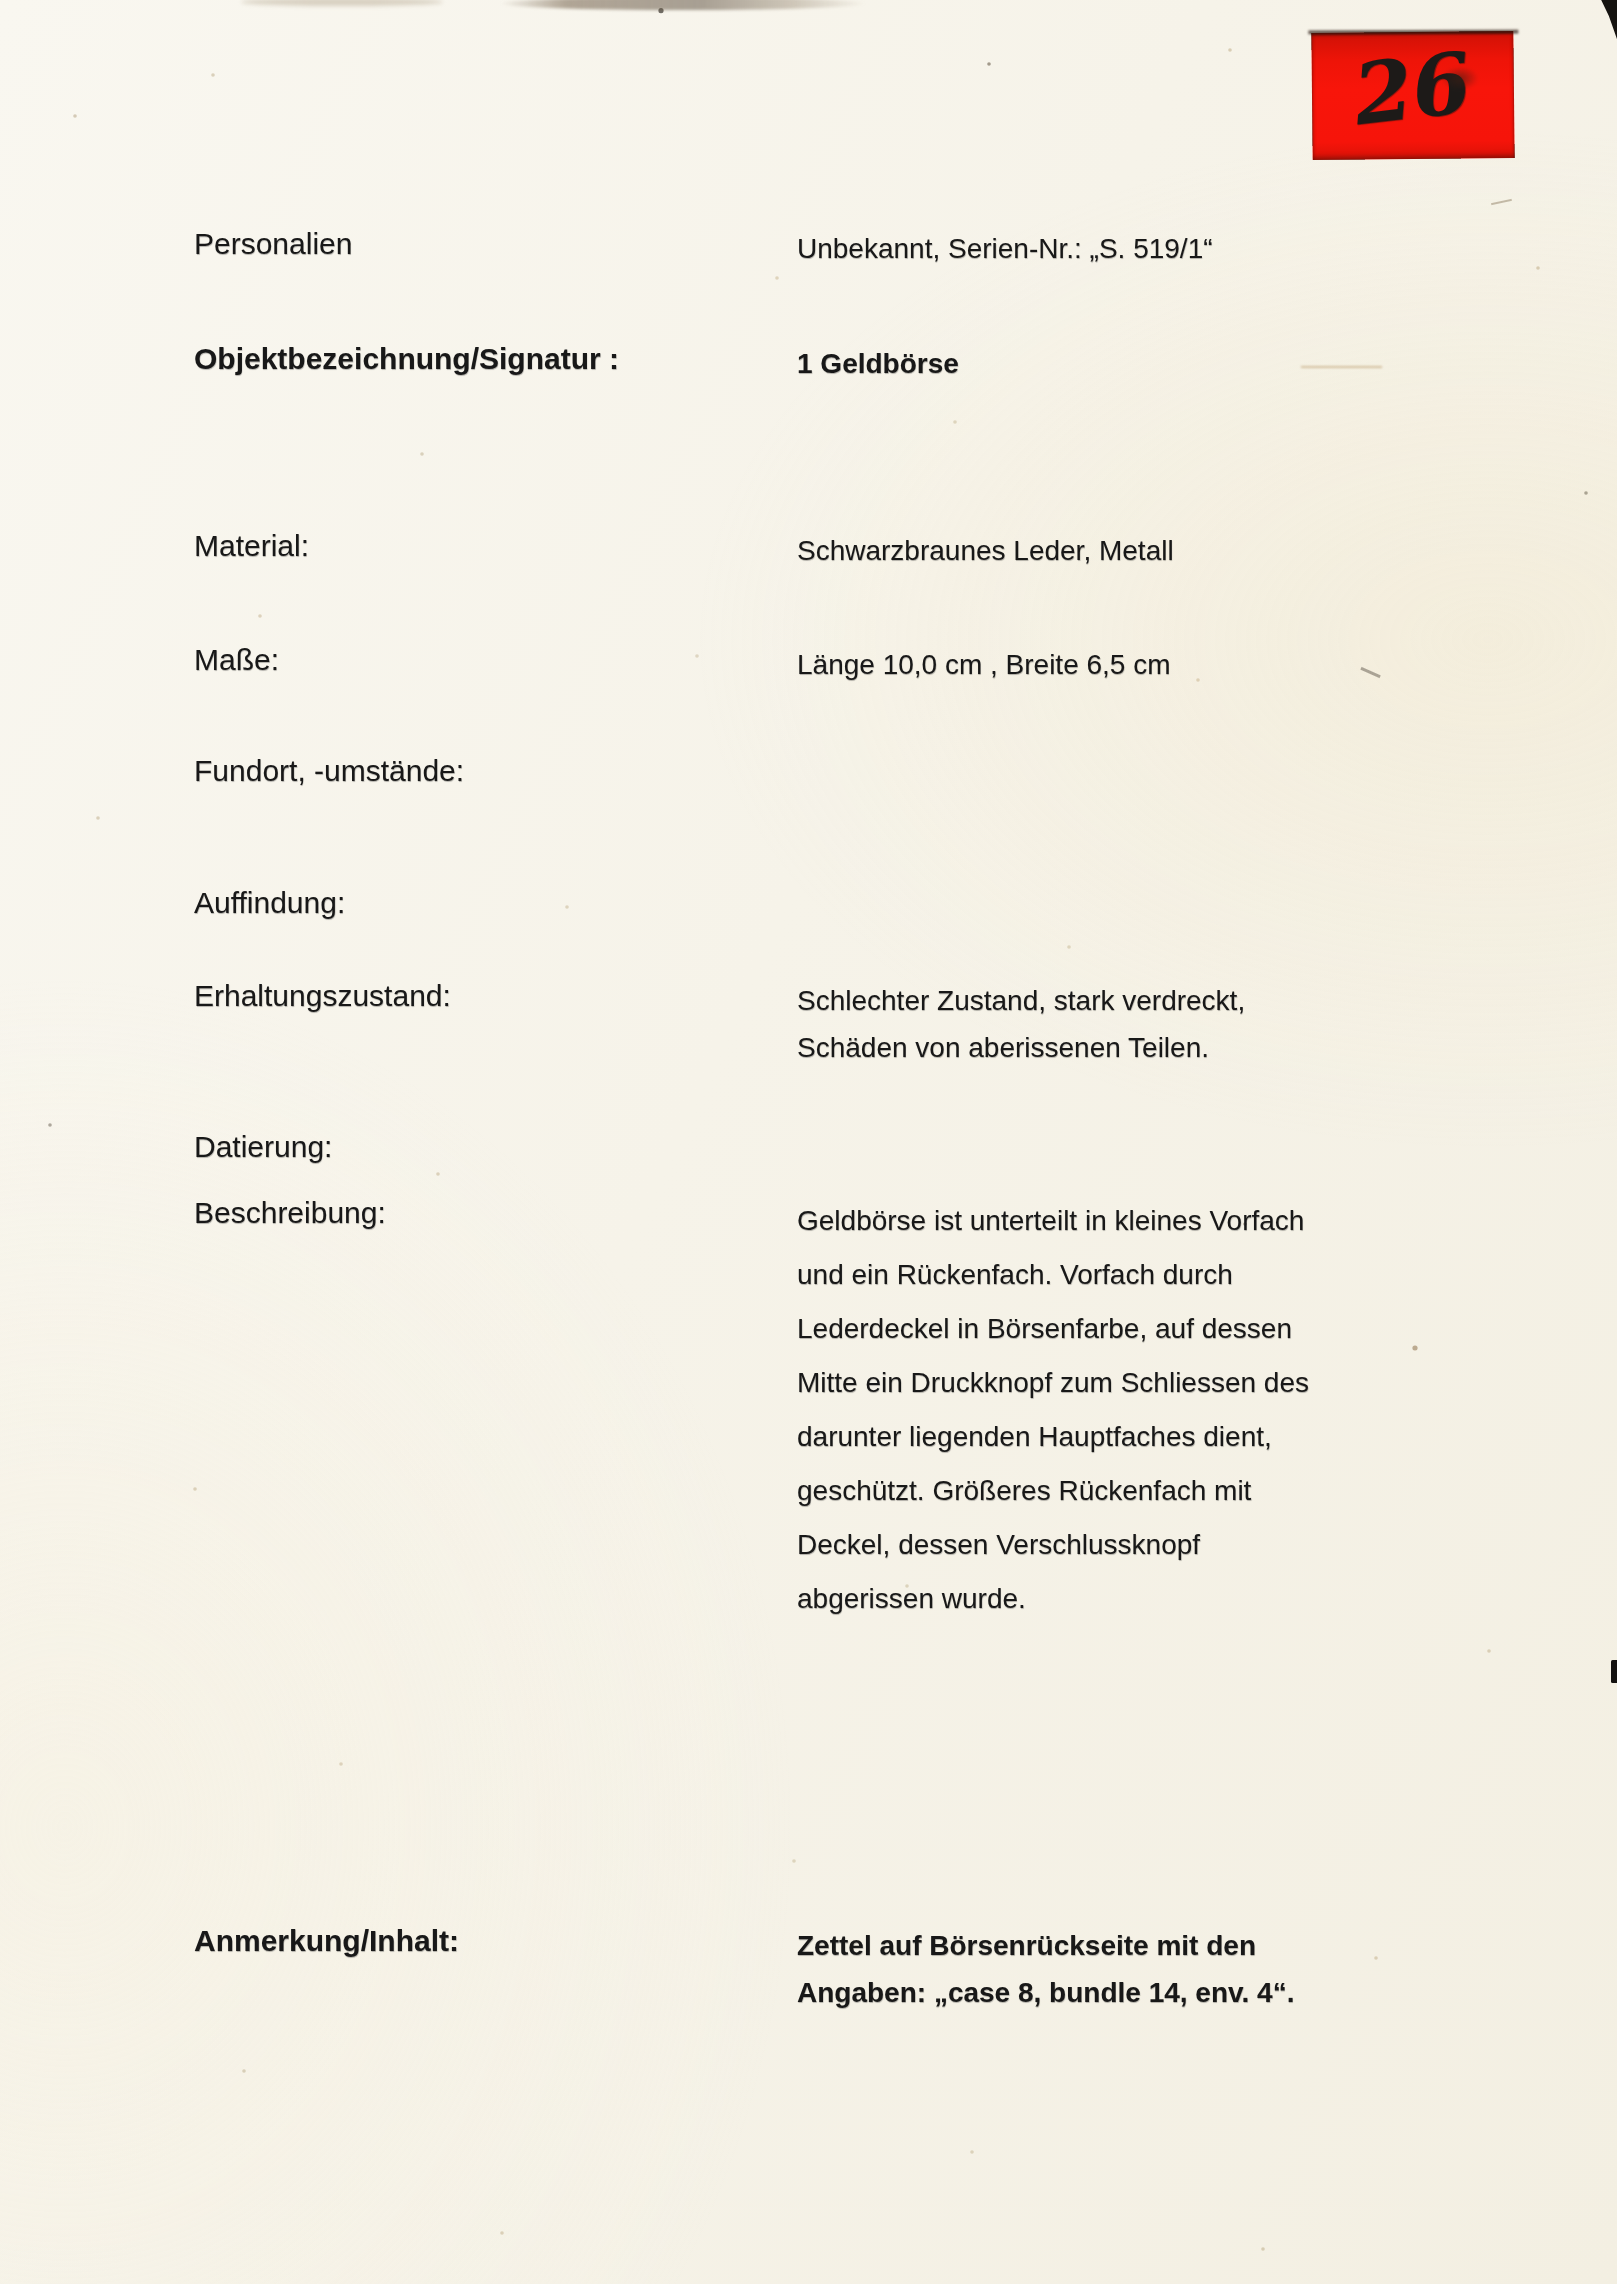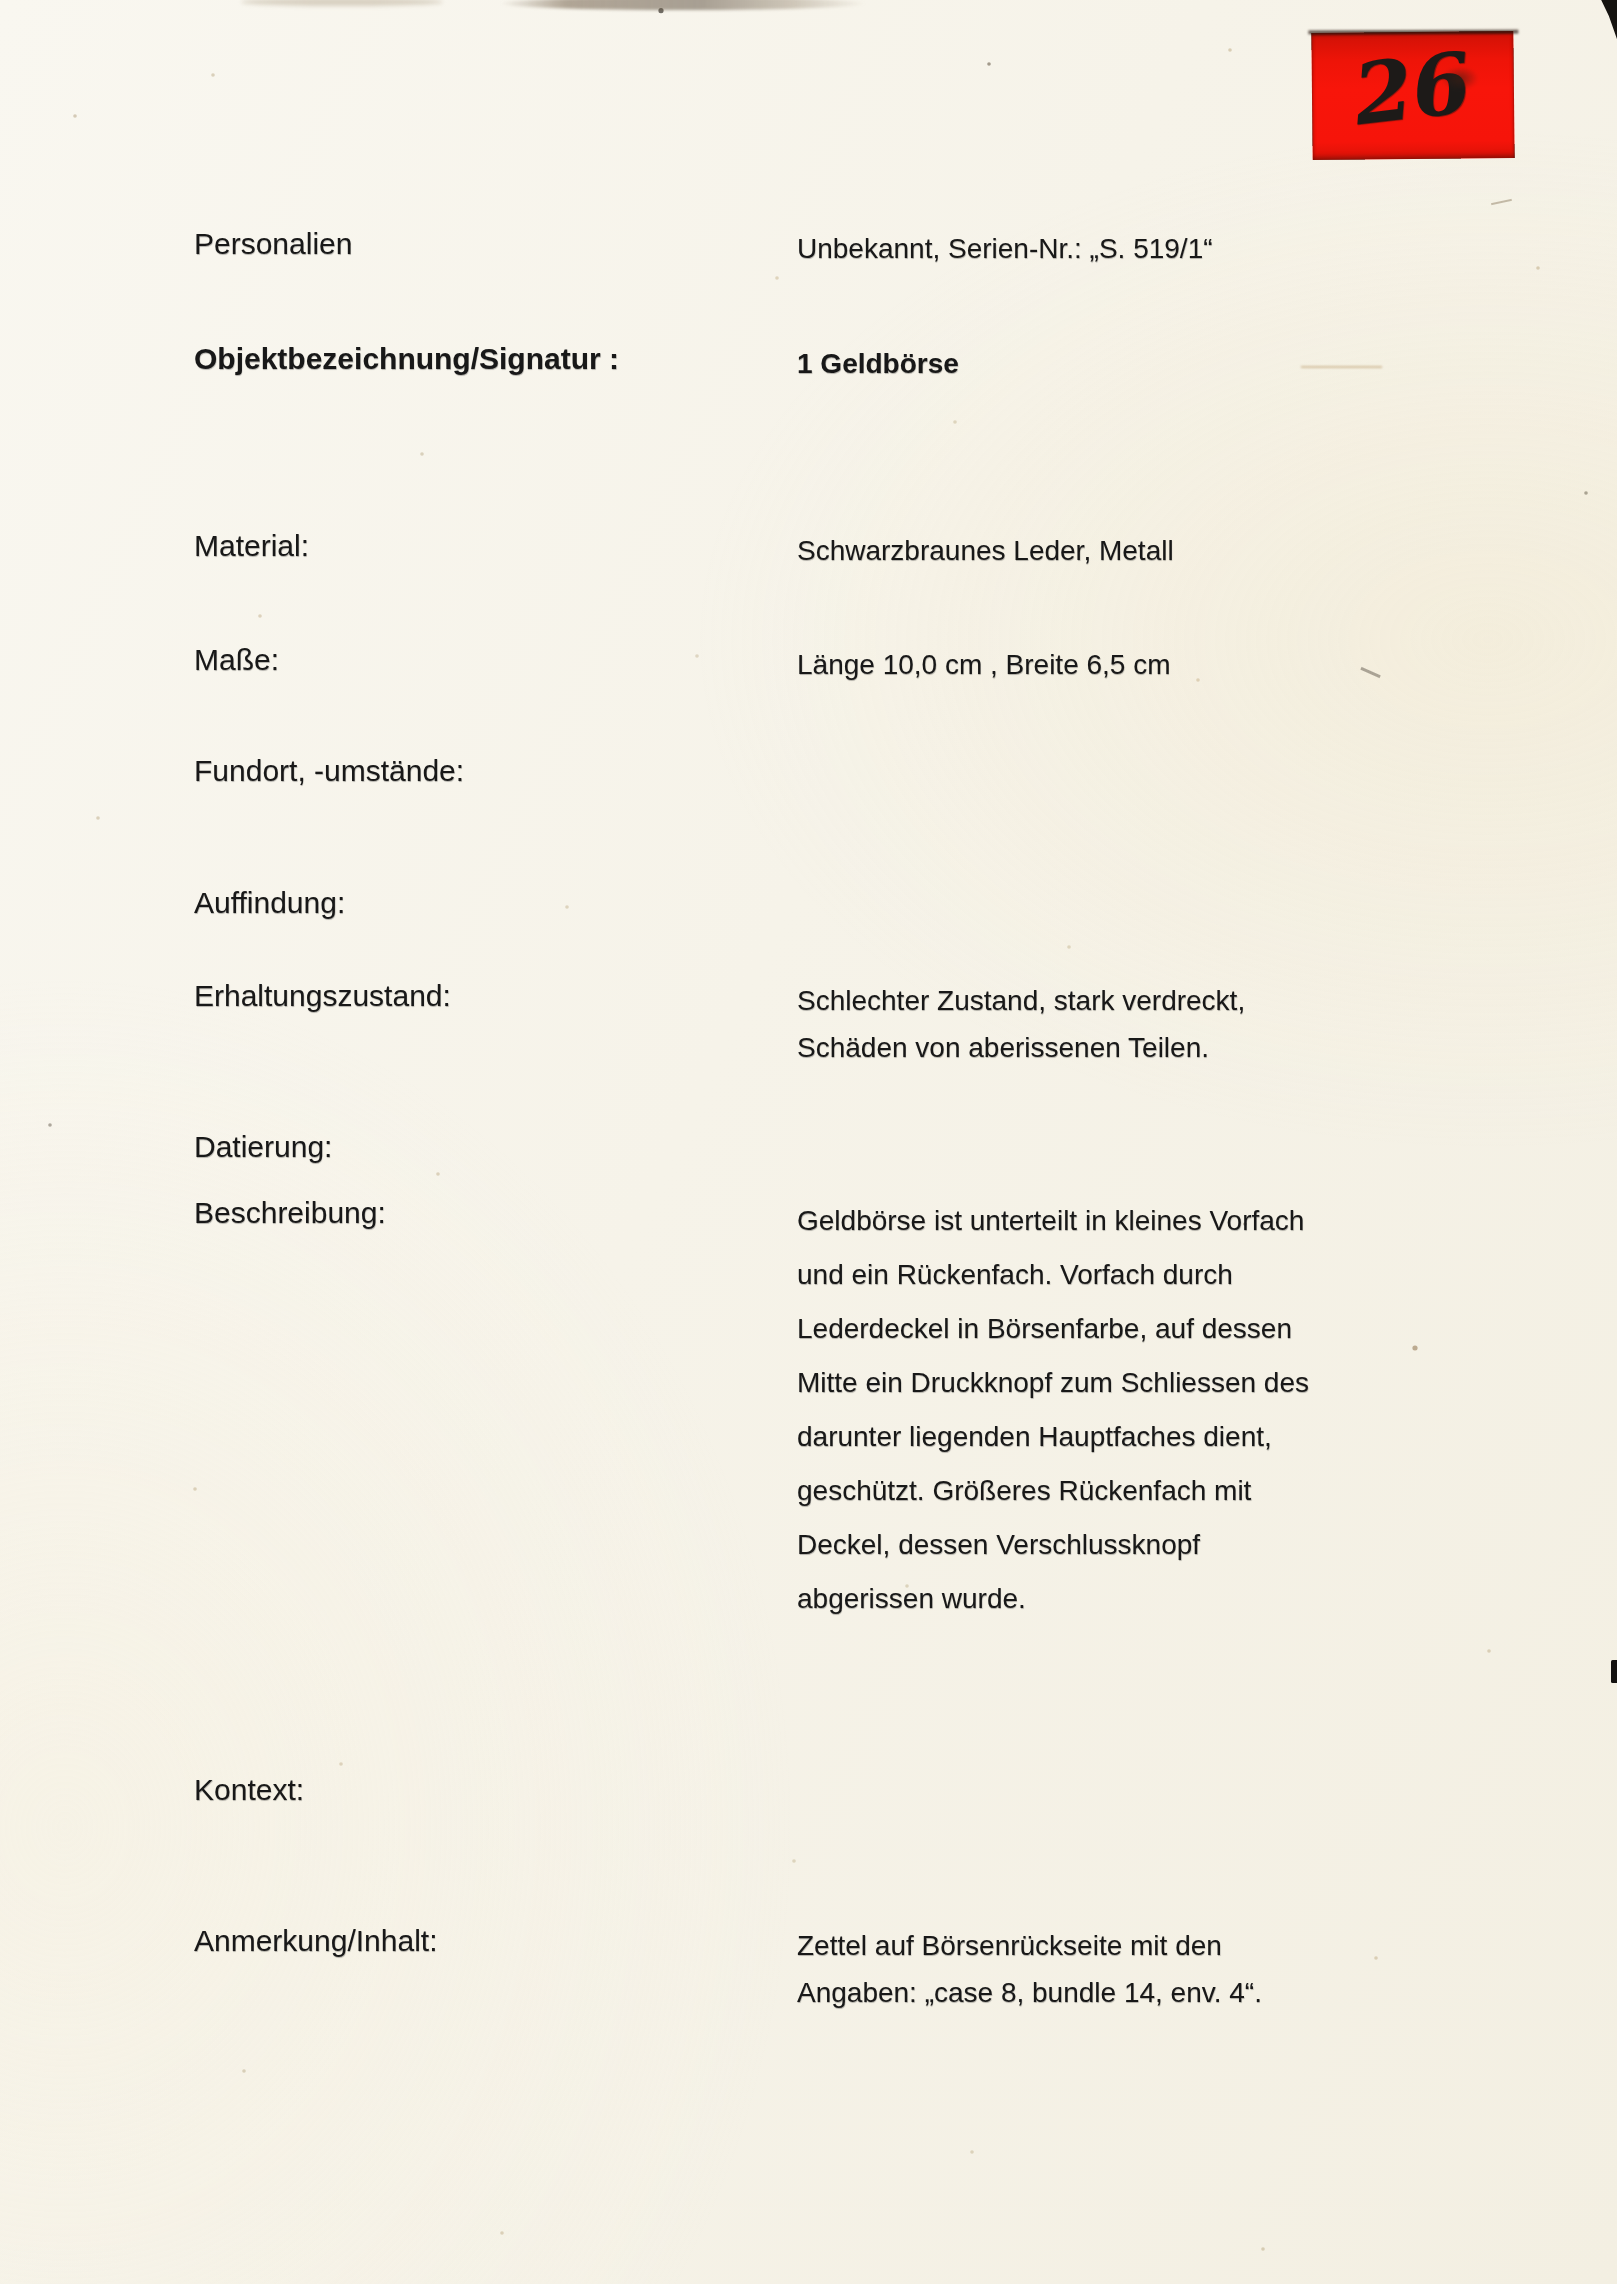--- a/index.html
+++ b/index.html
@@ -19,21 +19,21 @@
     text-shadow:0.4px 0.6px 0.7px rgba(25,25,25,0.30);
     white-space:pre-line;
   }
   .value{
     width:679px;flex:0 0 679px;font-size:28px;line-height:47px;color:#181818;
     text-shadow:0.4px 0.6px 0.7px rgba(25,25,25,0.30);
     white-space:pre-line;
   }
   .r1{top:225px;}  .r2{top:340px;font-weight:bold;}  .r3{top:527px;}  .r4{top:641px;}
   .r5{top:752px;}  .r6{top:884px;} .r7{top:977px;} .r8{top:1128px;}
-  .r9{top:1194px;} .r10{top:1771px;} .r11{top:1922px;}
+  .r9{top:1194px;} .r10{top:1771px;} .r11{top:1922px;font-weight:bold;}
   .r9 .value{line-height:54px;}
 
   
   .sticker{
     position:absolute;left:1312px;top:32px;width:202px;height:127px;
     background:linear-gradient(180deg,#cf1106 0%,#ee1408 22%,#f8150a 45%,#f6140a 86%,#d91207 100%);
     box-shadow:inset 0 2.4px 3.2px rgba(40,12,6,0.55), inset 0 -4px 4.9px -1.6px rgba(70,15,8,0.55);
     transform:rotate(-0.6deg);
   }
   .sticker-number{
@@ -184,24 +184,20 @@
     <div class="value">Geldbörse ist unterteilt in kleines Vorfach
 und ein Rückenfach. Vorfach durch
 Lederdeckel in Börsenfarbe, auf dessen
 Mitte ein Druckknopf zum Schliessen des
 darunter liegenden Hauptfaches dient,
 geschützt. Größeres Rückenfach mit
 Deckel, dessen Verschlussknopf
 abgerissen wurde.</div>
   </div>
 
-  <div class="row r10">
-    <div class="label">Kontext:</div>
-    <div class="value"></div>
-  </div>
 
   <div class="row r11">
     <div class="label">Anmerkung/Inhalt:</div>
     <div class="value">Zettel auf Börsenrückseite mit den
 Angaben: „case 8, bundle 14, env. 4“.</div>
   </div>
 
 </div>
 
 

